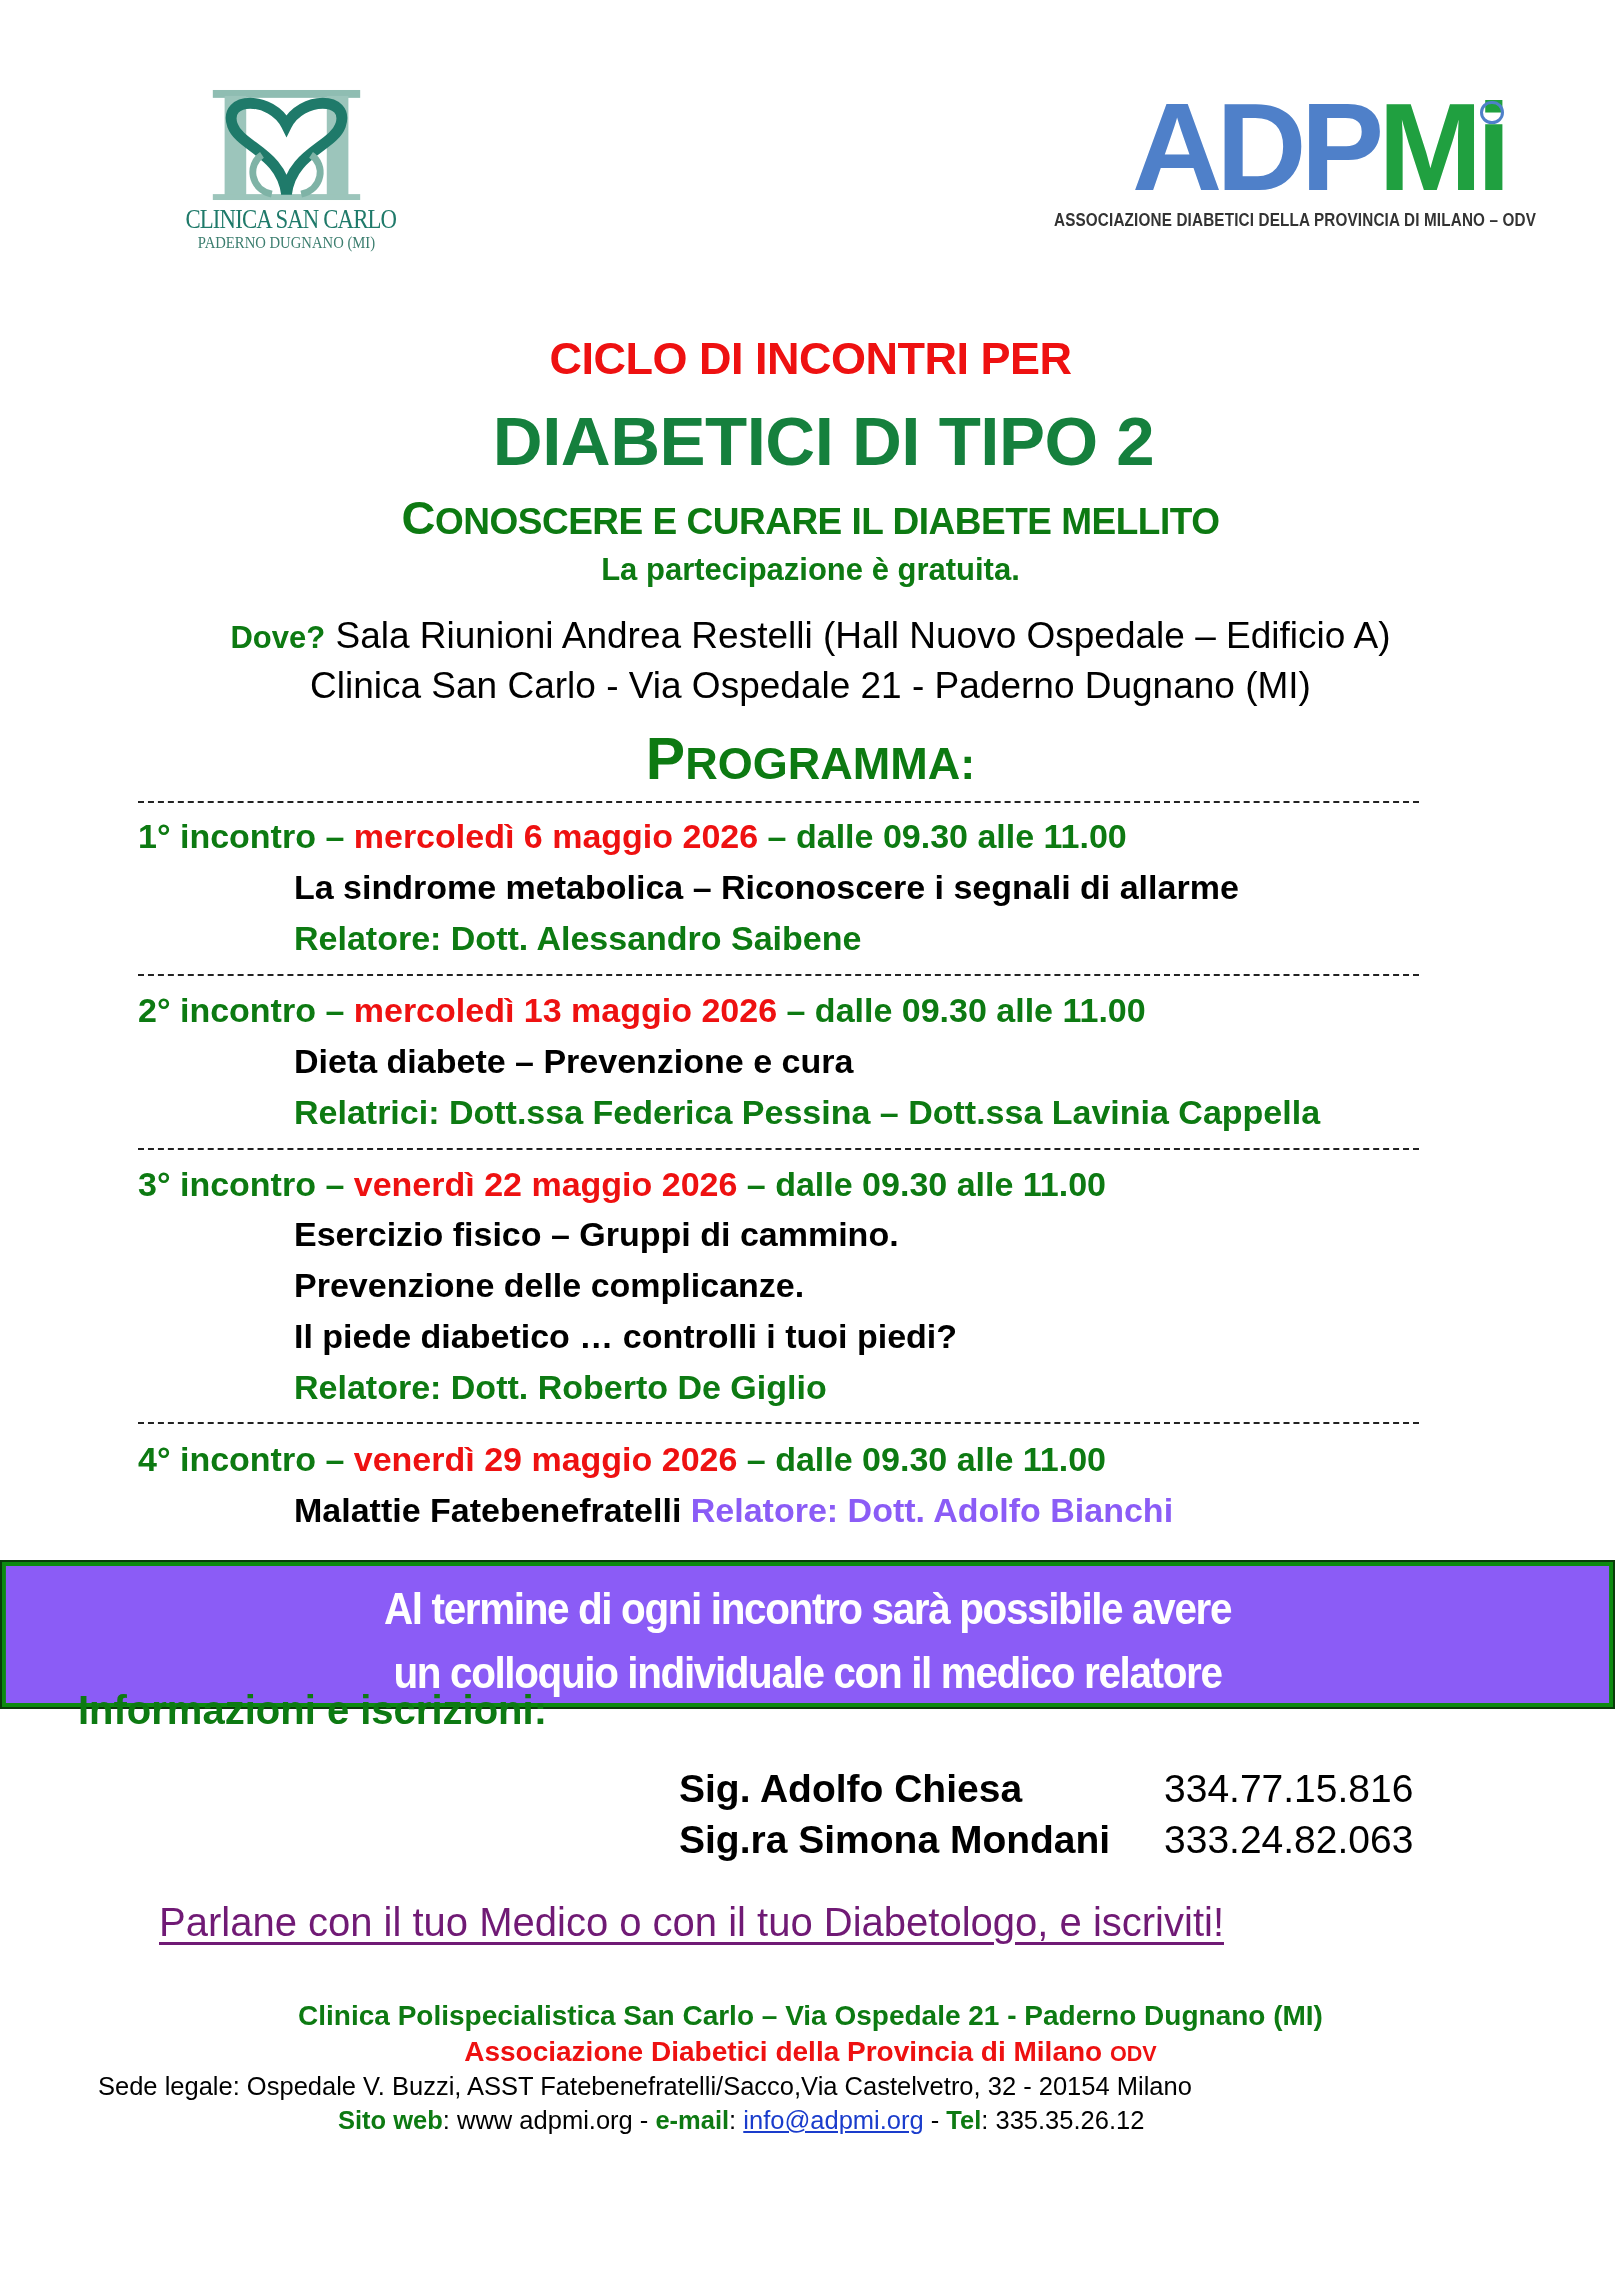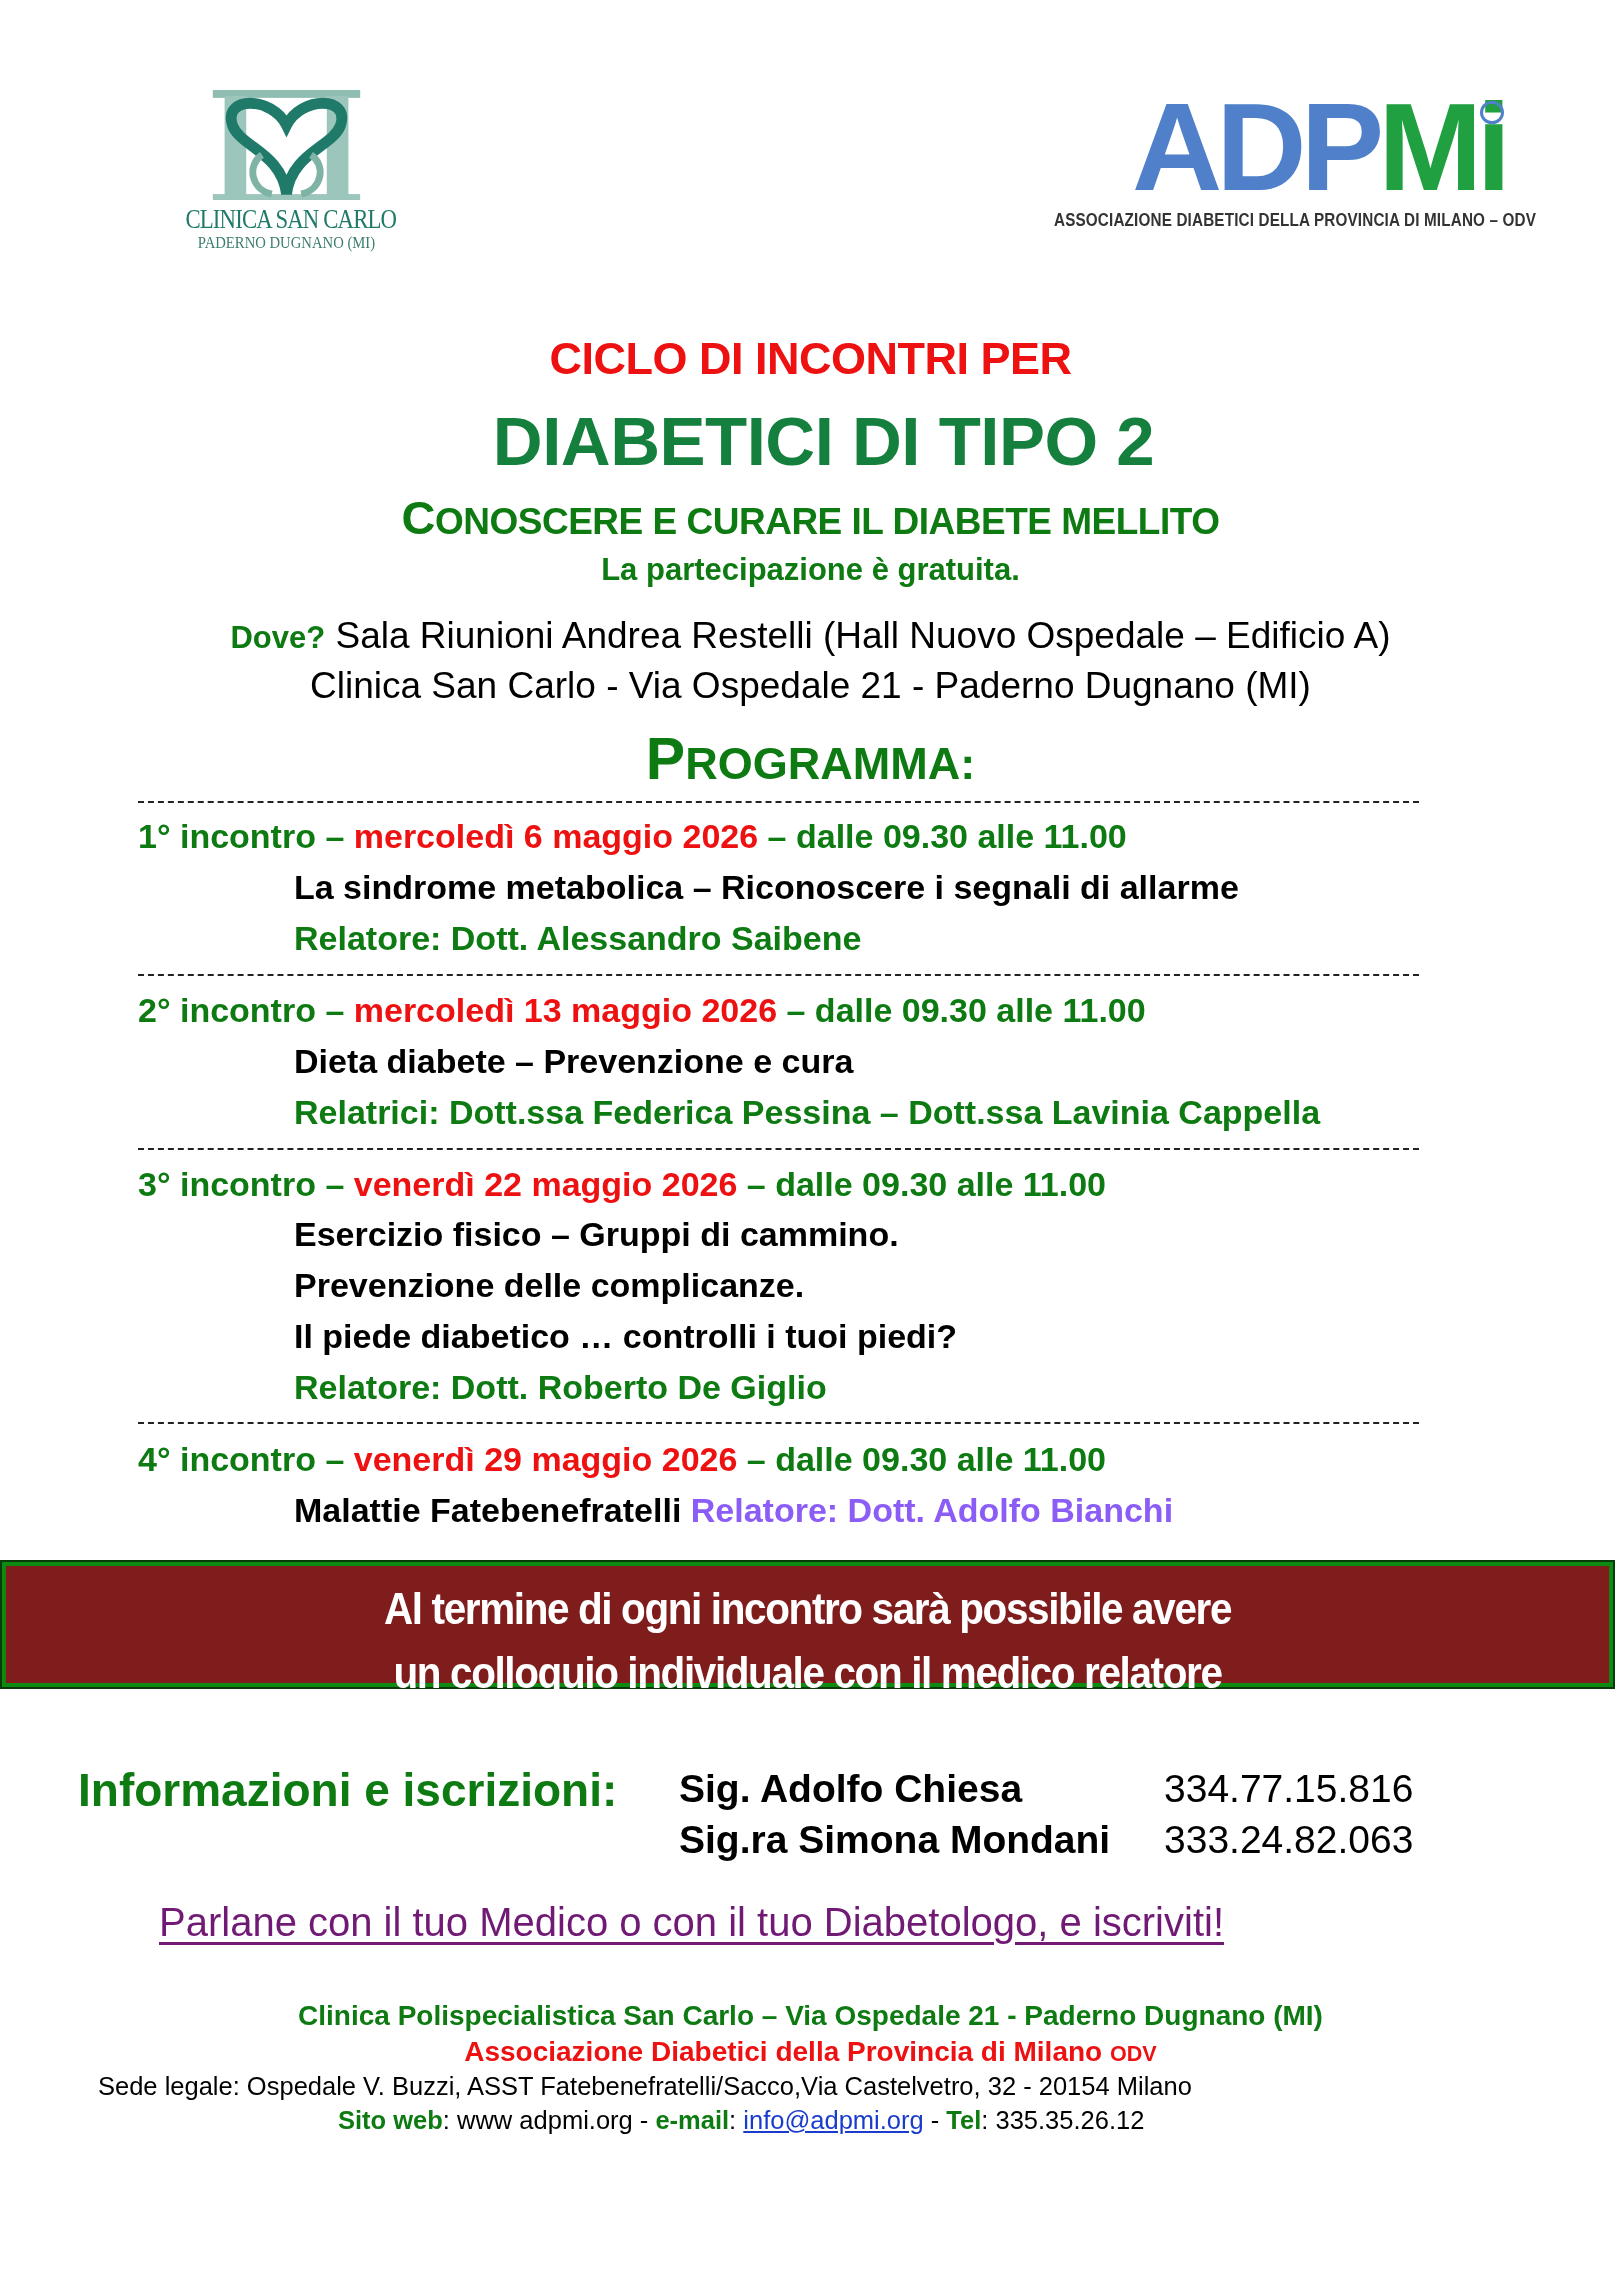--- a/index.html
+++ b/index.html
@@ -80,36 +80,36 @@
       color: #0d7a12;
     }
     .row-title .date { color: #ee1111; }
     .row-line {
       position: absolute; left: 294px; font-size: 34px; font-weight: bold; white-space: nowrap;
     }
     .row-line.speaker { color: #0d7a12; }
 
     
     .banner {
-      position: absolute; left: 0; top: 1560px; width: 1615px; height: 129px;
-      background: #7f1d1d; border: 2px solid #0a3a0a;
+      position: absolute; left: 0; top: 1560px; width: 1615px; height: 149px;
+      background: #8b5cf6; border: 2px solid #0a3a0a;
       box-shadow: inset 0 0 0 3.9px #0d8a10;
       padding-left: 8px;
     }
     .banner .bl {
       position: absolute; left: 0; width: 100%; text-align: center;
       color: #ffffff; font-weight: bold; font-size: 44px; white-space: nowrap;
       letter-spacing: -1.5px;
       transform: scaleX(0.92); transform-origin: center;
     }
 
     
     .info-label {
-      position: absolute; left: 78px; top: 1763px;
-      font-size: 46px; font-weight: bold; color: #0d7a12; white-space: nowrap;
+      position: absolute; left: 78px; top: 1688px;
+      font-size: 40px; font-weight: bold; color: #0d7a12; white-space: nowrap;
     }
     .contact-name { position: absolute; left: 679px; font-size: 39px; white-space: nowrap; font-weight: bold; }
     .contact-phone { position: absolute; left: 1164px; font-size: 39px; white-space: nowrap; }
 
     .cta {
       position: absolute; left: 159px; top: 1900px;
       font-size: 40px; color: #701a75; white-space: nowrap;
       text-decoration: underline; text-decoration-thickness: 2.9px; text-underline-offset: 5.9px;
     }
 

